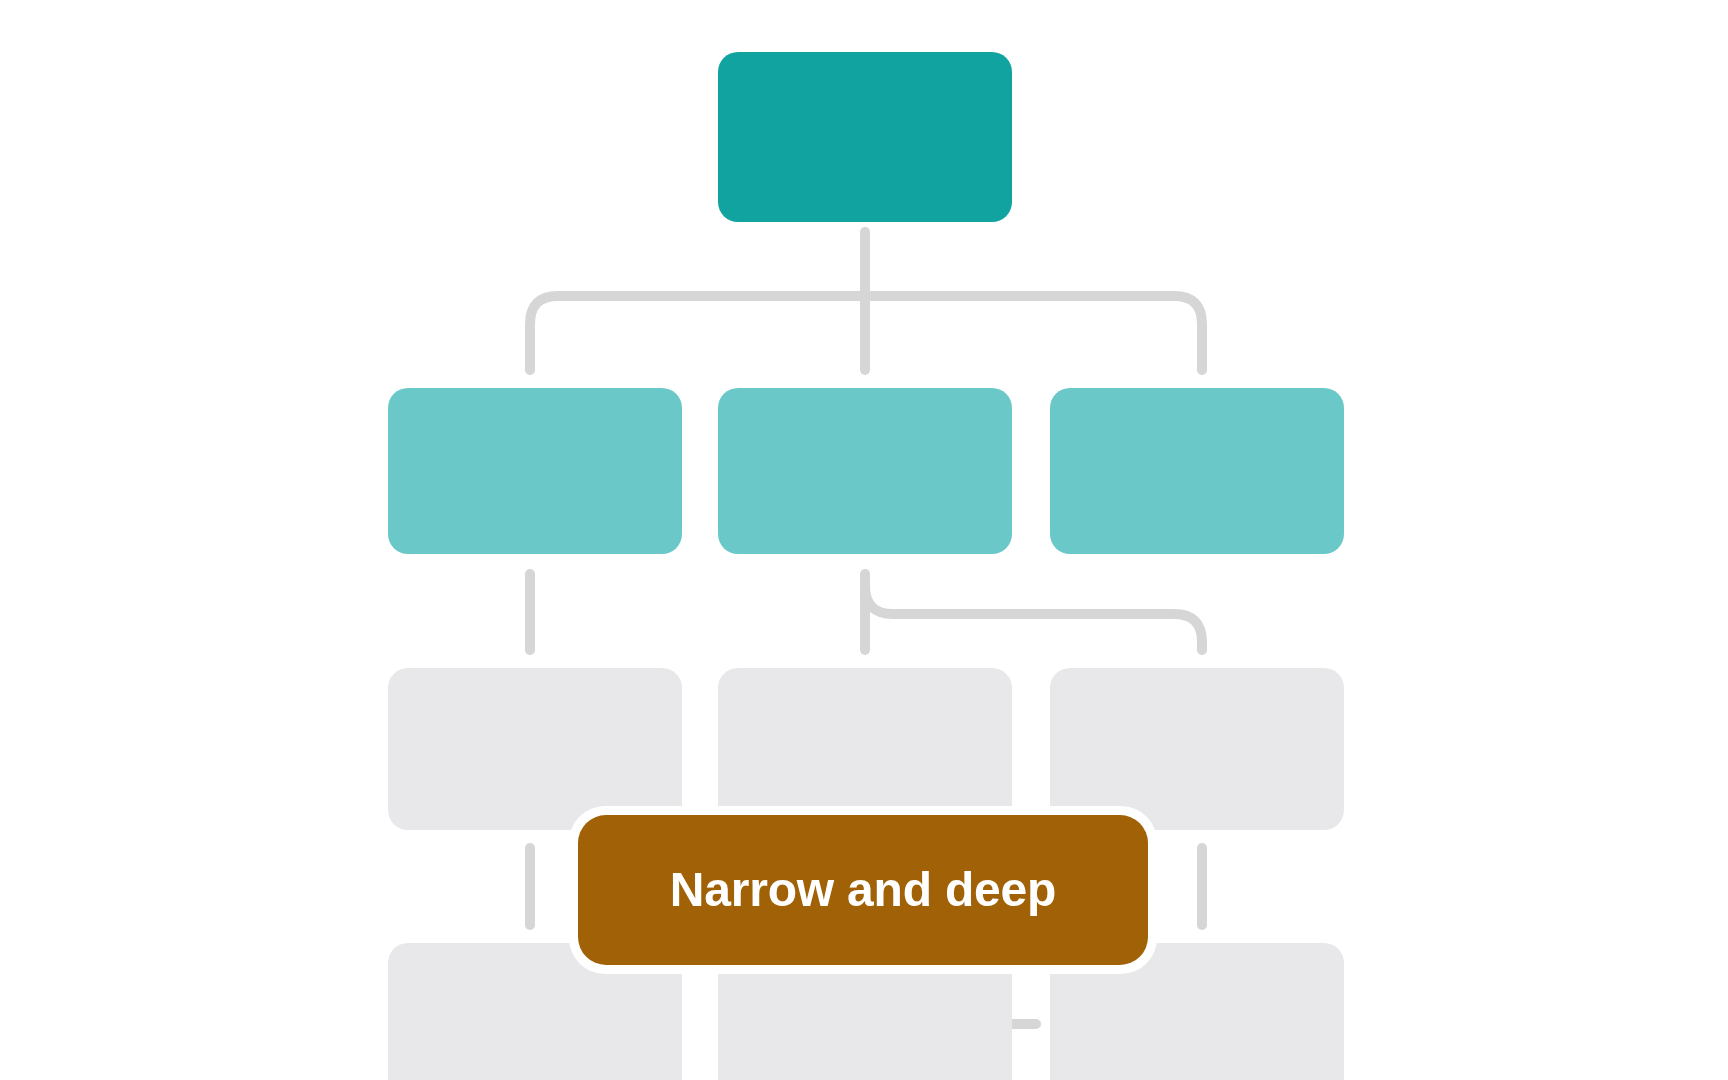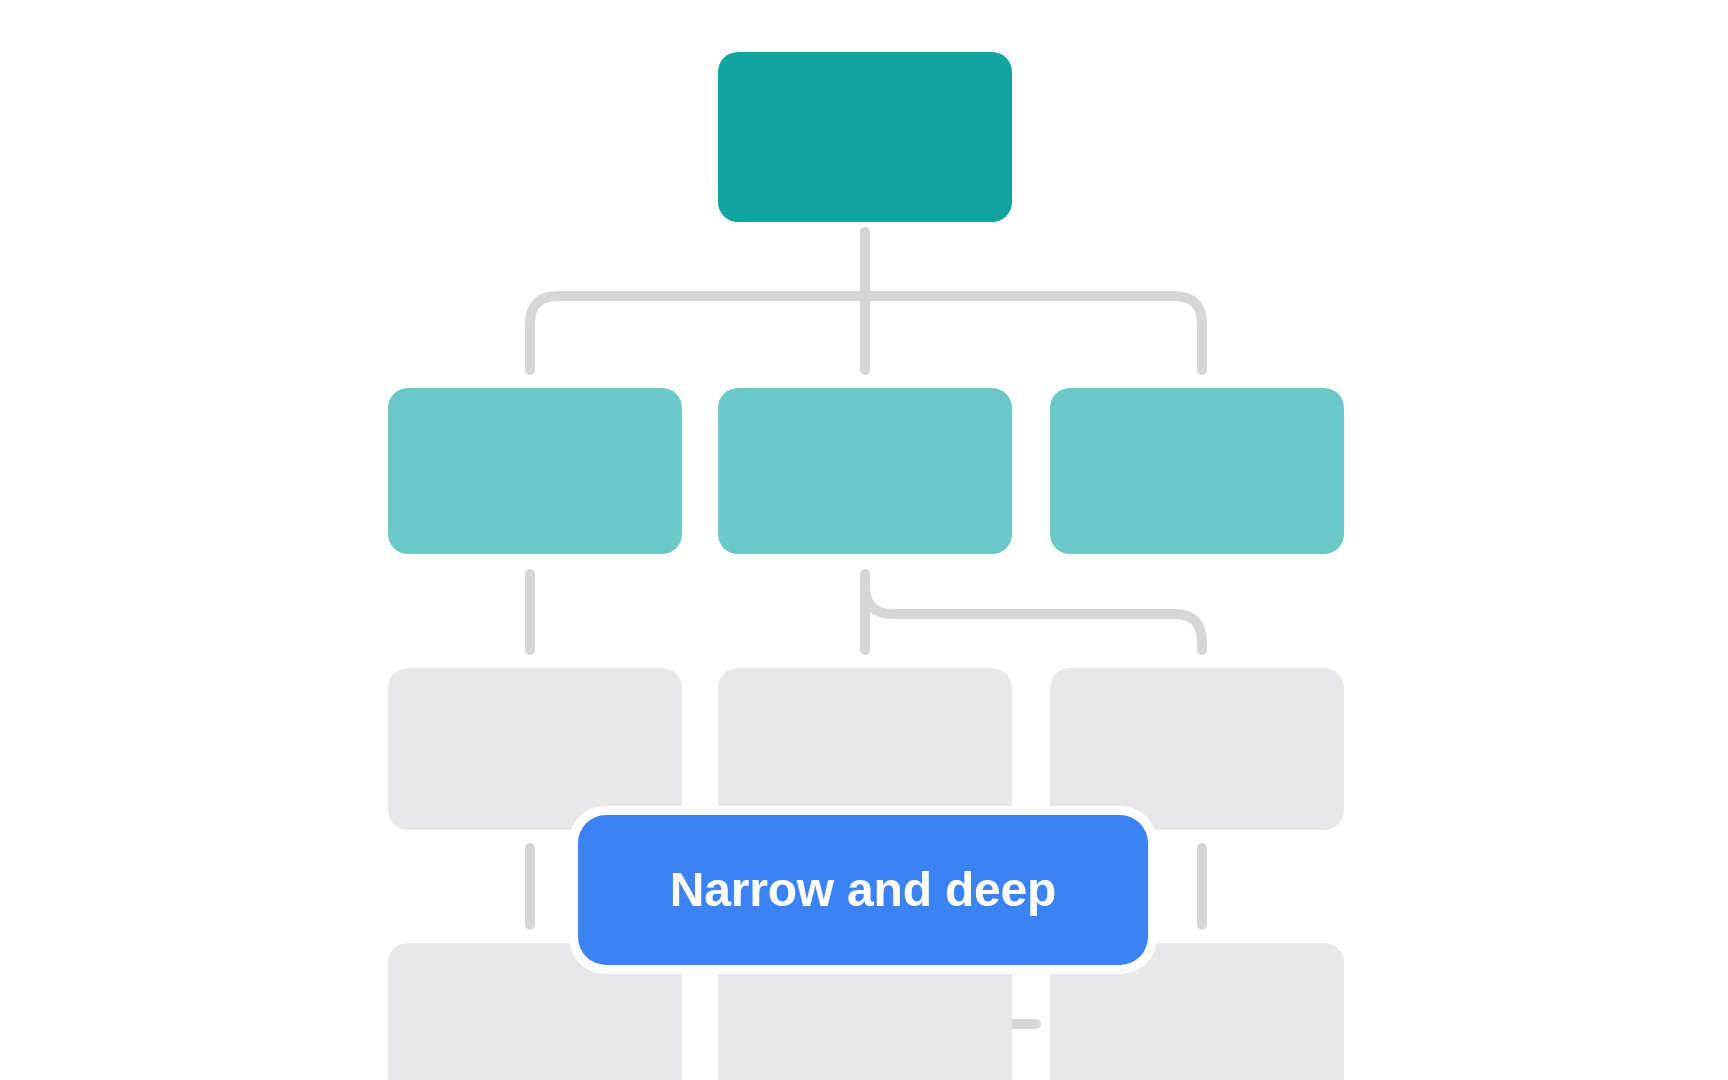--- a/index.html
+++ b/index.html
@@ -52,21 +52,21 @@
     display: flex;
     align-items: center;
     justify-content: center;
     padding: 9px;
     box-sizing: border-box;
   }
   #tooltip-body {
     width: 100%;
     height: 100%;
     border-radius: 28px;
-    background: #3b82f6;
+    background: #a16207;
     display: flex;
     align-items: center;
     justify-content: center;
   }
   #tooltip-label {
     color: #ffffff;
     font-family: "Liberation Sans", sans-serif;
     font-size: 48px;
     font-weight: 700;
     letter-spacing: -0.2px;

